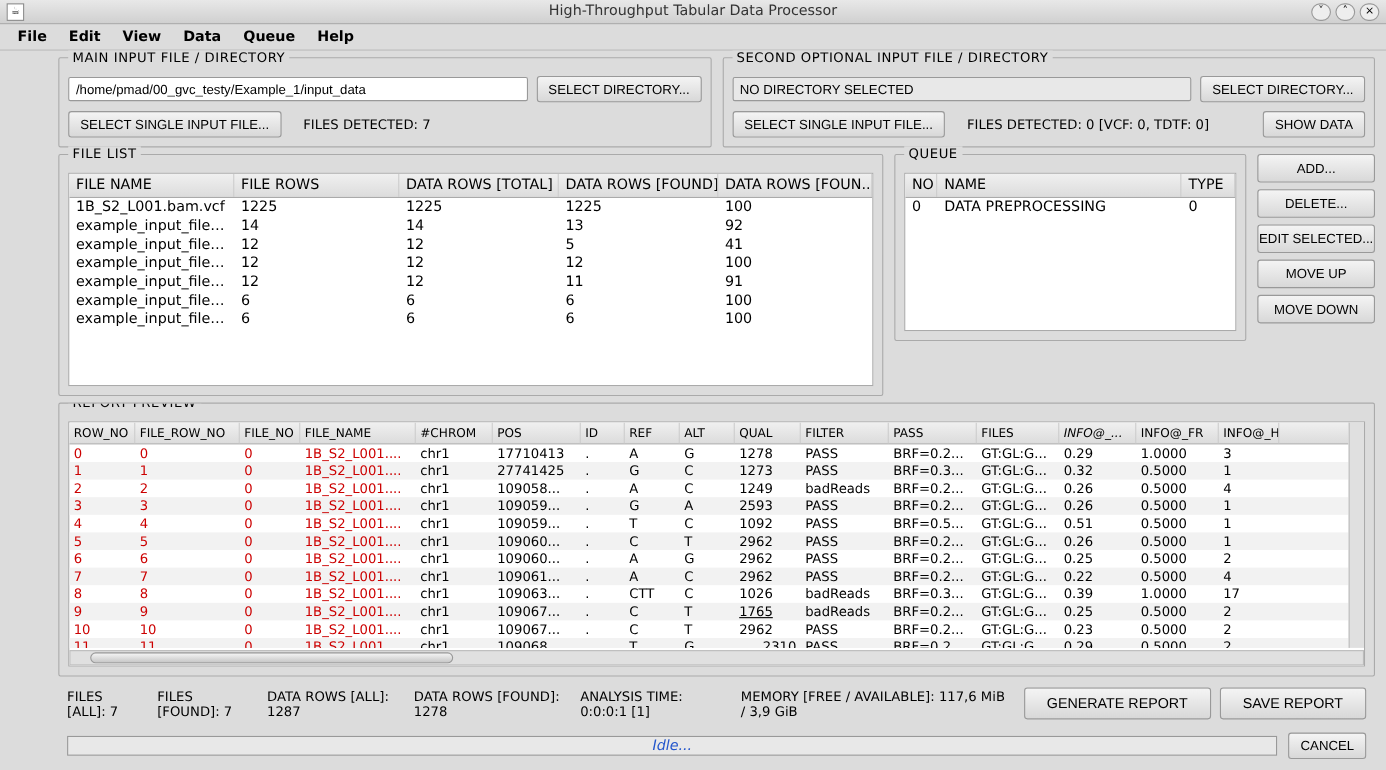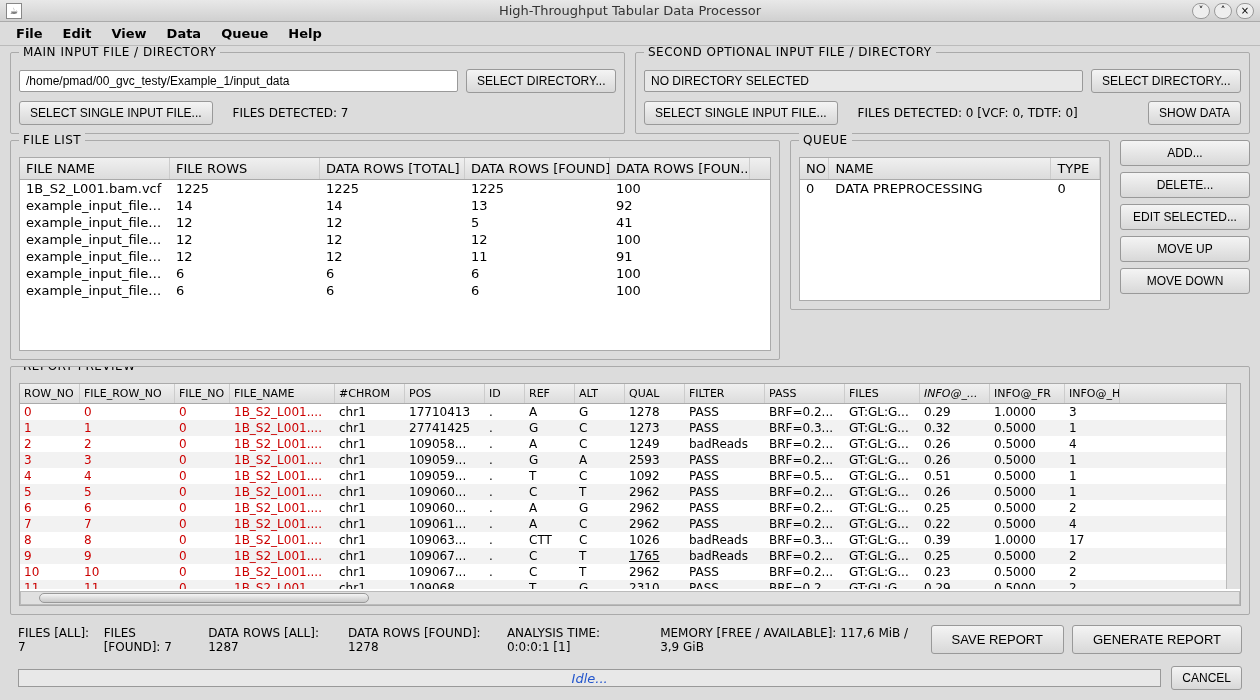--- a/index.html
+++ b/index.html
@@ -5,21 +5,21 @@
 * { box-sizing: border-box; margin: 0; padding: 0; }
 body { font-family: "DejaVu Sans", Arial, sans-serif; font-size: 12px; background: #dcdcdc; width: 1260px; height: 700px; overflow: hidden; color: #000; }
 .window { width: 1260px; height: 700px; background: #dcdcdc; display: flex; flex-direction: column; }
 .titlebar { height: 22px; background: linear-gradient(#e8e8e8,#d0d0d0); border-bottom: 1px solid #aaa; display: flex; align-items: center; position: relative; }
 .titlebar .java-icon { width: 16px; height: 16px; margin-left: 6px; border: 1px solid #888; background: #fff; font-size: 9px; display: flex; align-items: center; justify-content: center; }
 .titlebar .title { position: absolute; left: 0; right: 0; text-align: center; font-size: 13px; color: #333; }
 .titlebar .controls { margin-left: auto; margin-right: 6px; display: flex; gap: 4px; z-index: 2; }
 .titlebar .controls span { width: 18px; height: 16px; border: 1px solid #999; border-radius: 9px; background: #eee; display: flex; align-items: center; justify-content: center; font-size: 10px; }
 .menubar { height: 24px; background: #dcdcdc; border-bottom: 1px solid #bbb; display: flex; align-items: center; padding: 0 8px; gap: 4px; }
 .menubar span { padding: 2px 8px; font-size: 13px; font-weight: bold; }
-.content { flex: 1; padding: 6px 10px 4px 10px; display: flex; flex-direction: column; gap: 6px; overflow: hidden; }
+.content { flex: 1; padding: 6px 10px 4px 10px; display: flex; flex-direction: column; gap: 6px; overflow: hidden; margin-left: 43px; }
 .row { display: flex; gap: 10px; }
 .panel { border: 1px solid #aaa; border-radius: 2px; background: #dcdcdc; position: relative; padding: 16px 8px 8px 8px; }
 .panel-title { position: absolute; top: -8px; left: 8px; background: #dcdcdc; padding: 0 4px; font-size: 12px; letter-spacing: 0.5px; }
 .btn { background: linear-gradient(#f4f4f4,#d8d8d8); border: 1px solid #999; border-radius: 3px; padding: 4px 10px; font-size: 12px; text-align: center; cursor: pointer; white-space: nowrap; }
 .input { background: #fff; border: 1px solid #999; border-radius: 2px; padding: 3px 6px; font-size: 12px; width: 100%; }
 .input-dim { background: #e8e8e8; }
 .main-input-row { display: flex; gap: 8px; align-items: center; }
 .main-input-row .input { flex: 1; }
 .sub-row { display: flex; align-items: center; gap: 20px; margin-top: 8px; }
 .p1 { flex: 1; }
@@ -413,21 +413,21 @@
                 <div class="tr">
                   <div class="td red" style="width: 60px;">11</div>
                   <div class="td red" style="width: 95px;">11</div>
                   <div class="td red" style="width: 55px;">0</div>
                   <div class="td red" style="width: 105px;">1B_S2_L001....</div>
                   <div class="td" style="width: 70px;">chr1</div>
                   <div class="td" style="width: 80px;">109068...</div>
                   <div class="td" style="width: 40px;">.</div>
                   <div class="td" style="width: 50px;">T</div>
                   <div class="td" style="width: 50px;">G</div>
-                  <div class="td" style="width: 60px;">2310</div>
+                  <div class="td" style="width: 60px; text-align: right;">2310</div>
                   <div class="td" style="width: 80px;">PASS</div>
                   <div class="td" style="width: 80px;">BRF=0.2...</div>
                   <div class="td" style="width: 75px;">GT:GL:G...</div>
                   <div class="td" style="width: 70px;">0.29</div>
                   <div class="td" style="width: 75px;">0.5000</div>
                   <div class="td" style="width: 55px;">2</div>
                 </div>
               </div>
           </div>
           <div class="vscroll"></div>
@@ -439,22 +439,22 @@
     </div>
 
     <div class="status-row">
       <span>FILES [ALL]: 7</span>
       <span>FILES [FOUND]: 7</span>
       <span>DATA ROWS [ALL]: 1287</span>
       <span>DATA ROWS [FOUND]: 1278</span>
       <span>ANALYSIS TIME: 0:0:0:1 [1]</span>
       <span>MEMORY [FREE / AVAILABLE]: 117,6 MiB / 3,9 GiB</span>
       <div class="bottom-btns">
+        <button class="btn">GENERATE REPORT</button>
         <button class="btn">SAVE REPORT</button>
-        <button class="btn">GENERATE REPORT</button>
       </div>
     </div>
     <div class="progress-row">
       <div class="progress">Idle...</div>
       <button class="btn">CANCEL</button>
     </div>
   </div>
 </div>
 
 </body></html>

